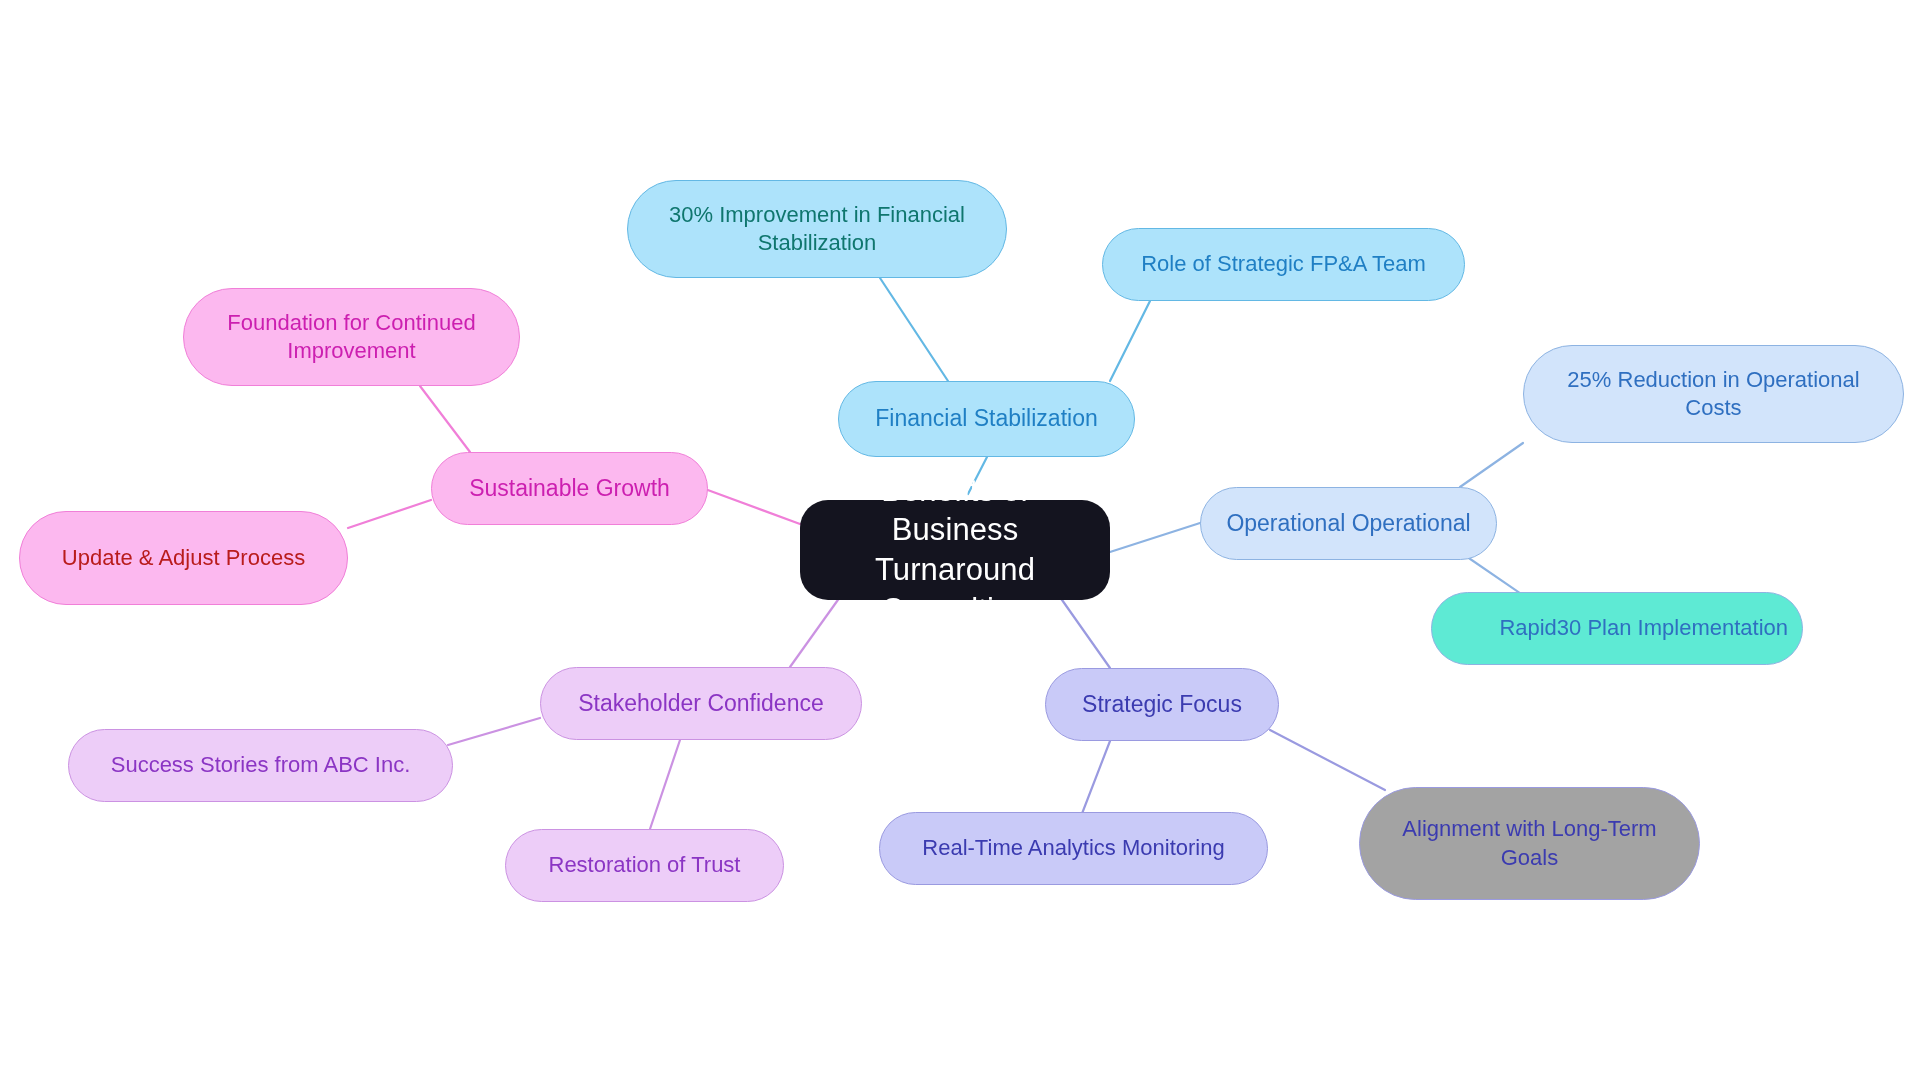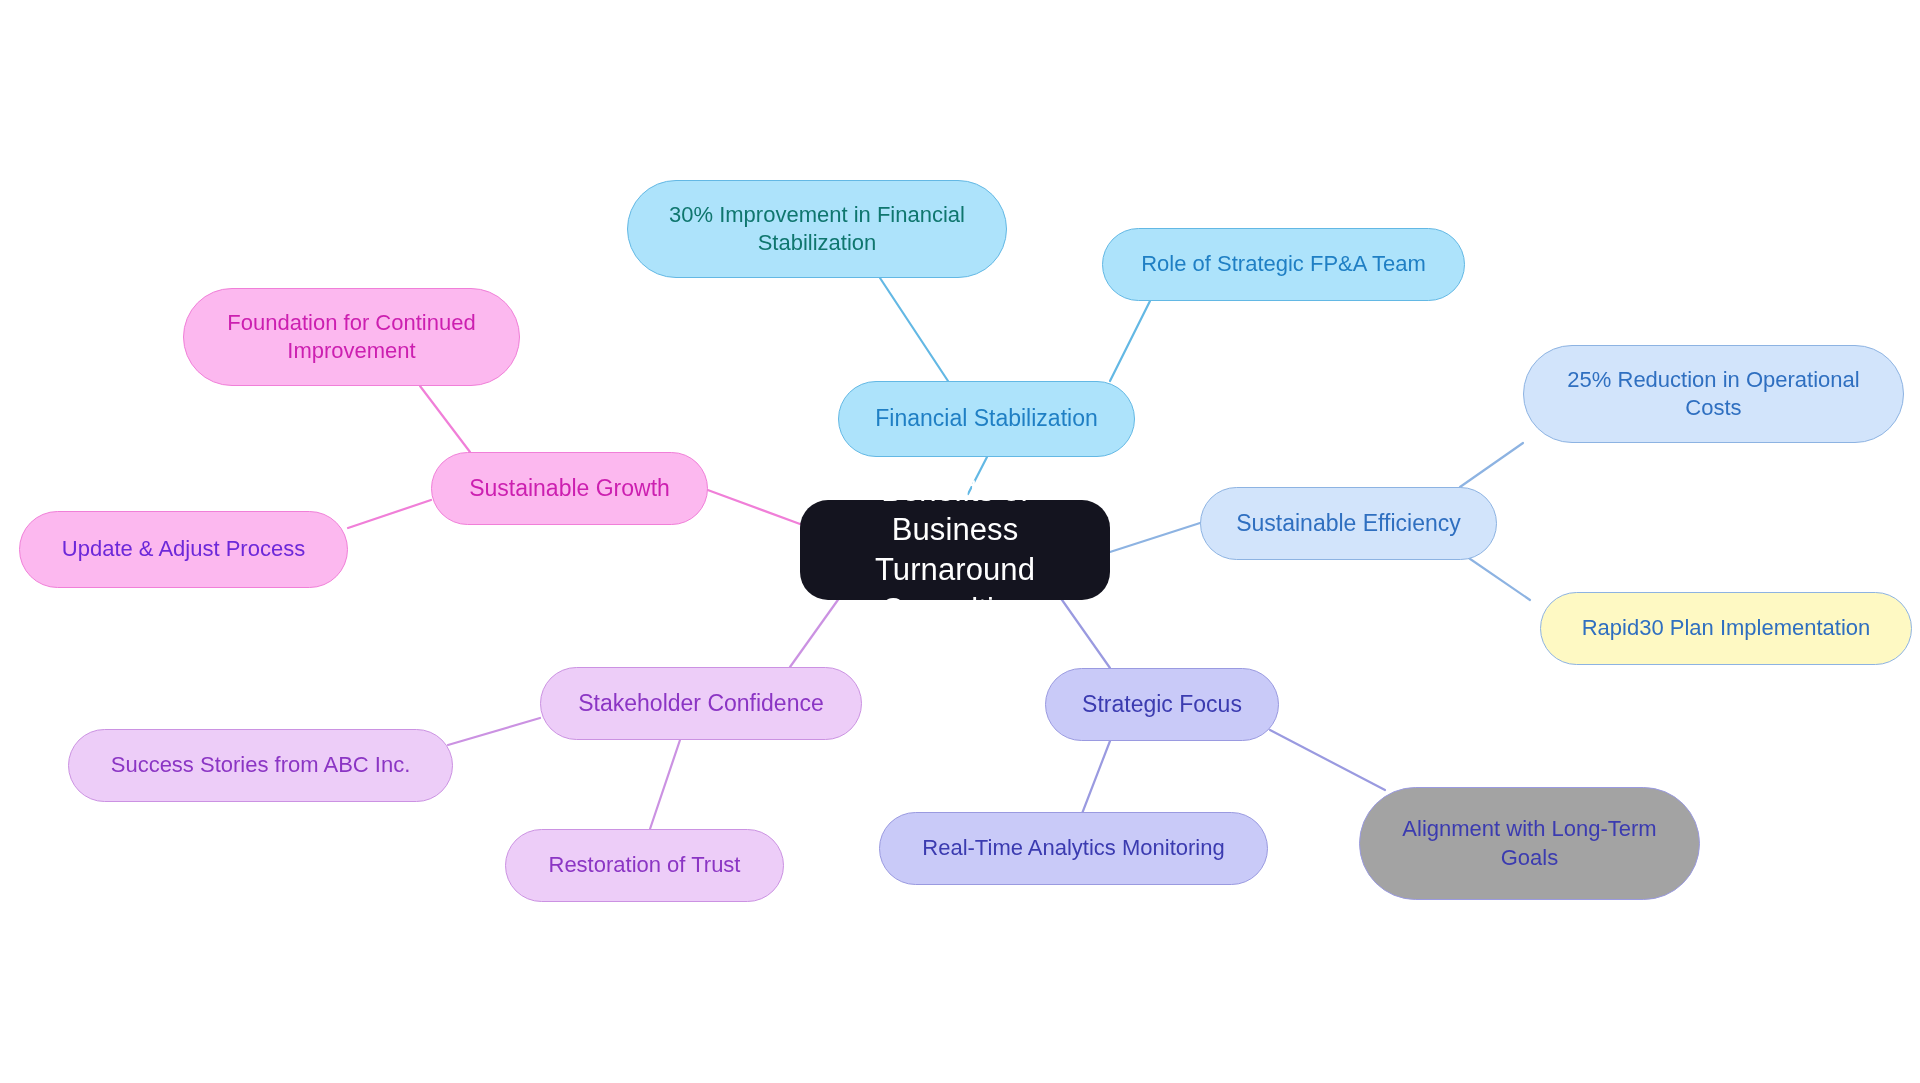--- a/index.html
+++ b/index.html
@@ -75,29 +75,29 @@
       <line x1="470" y1="452" x2="420" y2="386" stroke="#f07fd8" stroke-width="2.2" stroke-linecap="round"></line>
       <line x1="431" y1="500" x2="348" y2="528" stroke="#f07fd8" stroke-width="2.2" stroke-linecap="round"></line>
     </svg>
   <div id="node-layer">
       <div class="node node-root" style="left: 800px; top: 500px; width: 310px; height: 100px; background: rgb(20, 20, 31); color: rgb(255, 255, 255); border-color: rgb(20, 20, 31);"><span>Benefits of Business
 Turnaround Consulting</span></div>
       <div class="node node-branch" style="left: 838px; top: 381px; width: 297px; height: 76px; background: rgb(173, 227, 251); color: rgb(31, 127, 196); border-color: rgb(99, 184, 228);"><span>Financial Stabilization</span></div>
       <div class="node node-leaf" style="left: 627px; top: 180px; width: 380px; height: 98px; background: rgb(173, 227, 251); color: #0f766e; border-color: rgb(99, 184, 228);"><span>30% Improvement in Financial
 Stabilization</span></div>
       <div class="node node-leaf" style="left: 1102px; top: 228px; width: 363px; height: 73px; background: rgb(173, 227, 251); color: rgb(31, 127, 196); border-color: rgb(99, 184, 228);"><span>Role of Strategic FP&amp;A Team</span></div>
-      <div class="node node-branch" style="left: 1200px; top: 487px; width: 297px; height: 73px; background: rgb(210, 228, 251); color: rgb(47, 111, 192); border-color: rgb(141, 179, 226);"><span>Sustainable Efficiency</span></div>
+      <div class="node node-branch" style="left: 1200px; top: 487px; width: 297px; height: 73px; background: rgb(210, 228, 251); color: rgb(47, 111, 192); border-color: rgb(141, 179, 226);"><span>Operational Operational</span></div>
       <div class="node node-leaf" style="left: 1523px; top: 345px; width: 381px; height: 98px; background: rgb(210, 228, 251); color: rgb(47, 111, 192); border-color: rgb(141, 179, 226);"><span>25% Reduction in Operational
 Costs</span></div>
-      <div class="node node-leaf" style="left: 1540px; top: 592px; width: 372px; height: 73px; background: #fef9c3; color: rgb(47, 111, 192); border-color: rgb(141, 179, 226);"><span>Rapid30 Plan Implementation</span></div>
+      <div class="node node-leaf" style="left: 1431px; top: 592px; width: 372px; height: 73px; background: #5eead4; color: rgb(47, 111, 192); border-color: rgb(141, 179, 226); justify-content: flex-end;"><span>Rapid30 Plan Implementation</span></div>
       <div class="node node-branch" style="left: 1045px; top: 668px; width: 234px; height: 73px; background: rgb(201, 202, 248); color: rgb(59, 59, 176); border-color: rgb(154, 154, 224);"><span>Strategic Focus</span></div>
       <div class="node node-leaf" style="left: 879px; top: 812px; width: 389px; height: 73px; background: rgb(201, 202, 248); color: rgb(59, 59, 176); border-color: rgb(154, 154, 224);"><span>Real-Time Analytics Monitoring</span></div>
       <div class="node node-leaf" style="left: 1359px; top: 787px; width: 341px; height: 113px; background: #a3a3a3; color: rgb(59, 59, 176); border-color: rgb(154, 154, 224);"><span>Alignment with Long-Term
 Goals</span></div>
       <div class="node node-branch" style="left: 540px; top: 667px; width: 322px; height: 73px; background: rgb(237, 205, 248); color: rgb(139, 53, 196); border-color: rgb(203, 146, 226);"><span>Stakeholder Confidence</span></div>
       <div class="node node-leaf" style="left: 68px; top: 729px; width: 385px; height: 73px; background: rgb(237, 205, 248); color: rgb(139, 53, 196); border-color: rgb(203, 146, 226);"><span>Success Stories from ABC Inc.</span></div>
       <div class="node node-leaf" style="left: 505px; top: 829px; width: 279px; height: 73px; background: rgb(237, 205, 248); color: rgb(139, 53, 196); border-color: rgb(203, 146, 226);"><span>Restoration of Trust</span></div>
       <div class="node node-branch" style="left: 431px; top: 452px; width: 277px; height: 73px; background: rgb(252, 184, 239); color: rgb(204, 31, 176); border-color: rgb(240, 127, 216);"><span>Sustainable Growth</span></div>
       <div class="node node-leaf" style="left: 183px; top: 288px; width: 337px; height: 98px; background: rgb(252, 184, 239); color: rgb(204, 31, 176); border-color: rgb(240, 127, 216);"><span>Foundation for Continued
 Improvement</span></div>
-      <div class="node node-leaf" style="left: 19px; top: 511px; width: 329px; height: 77px; background: rgb(252, 184, 239); color: #6d28d9; border-color: rgb(240, 127, 216); justify-content: center;"><span>Update &amp; Adjust Process</span></div>
+      <div class="node node-leaf" style="left: 19px; top: 511px; width: 329px; height: 94px; background: rgb(252, 184, 239); color: #b91c1c; border-color: rgb(240, 127, 216); justify-content: center;"><span>Update &amp; Adjust Process</span></div>
     </div>
 </div>
 
 </body></html>

